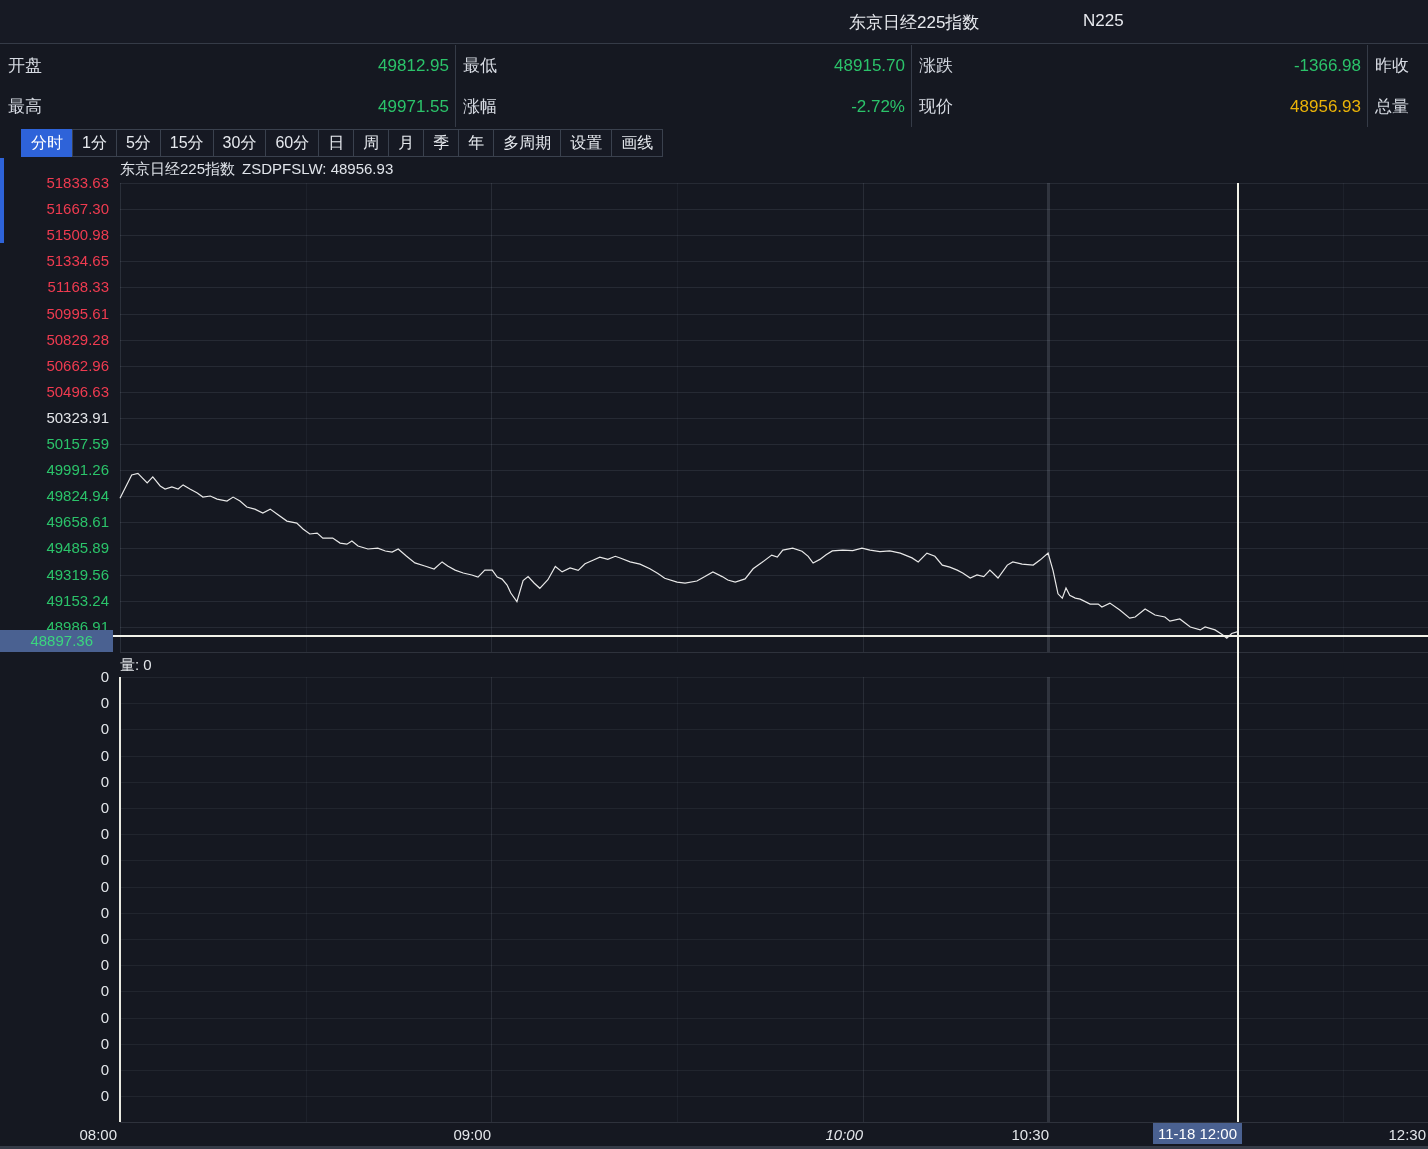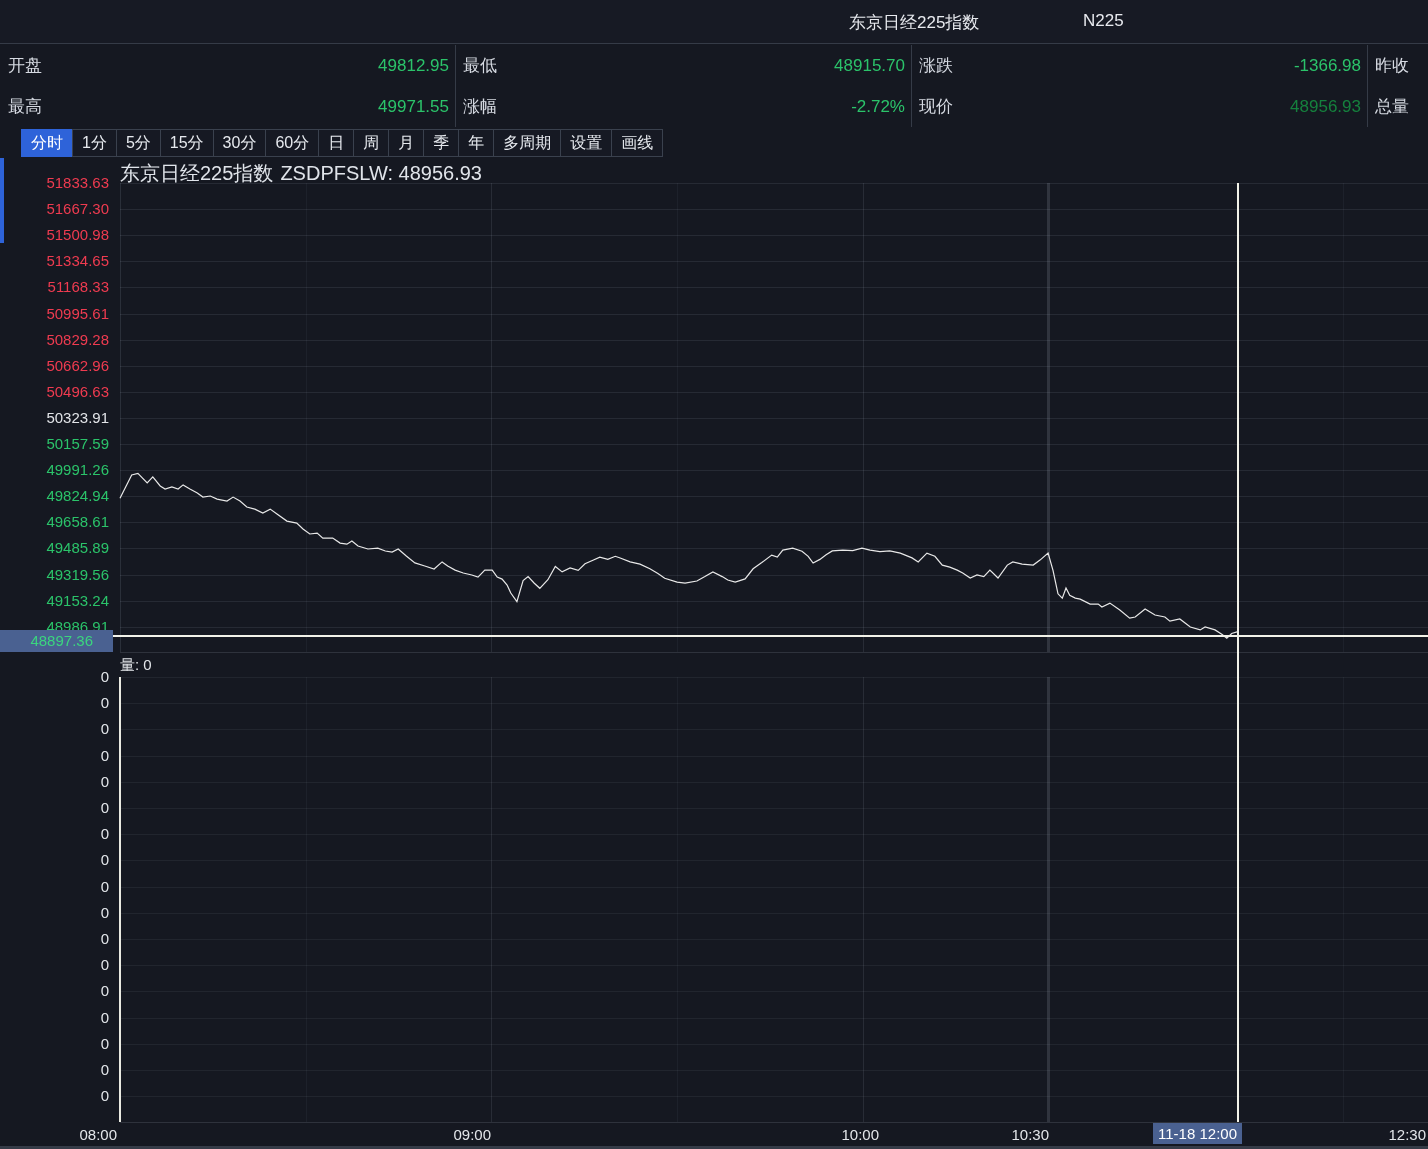--- a/index.html
+++ b/index.html
@@ -13,21 +13,21 @@
           padding:0 6px 0 8px;box-sizing:border-box;font-size:17px;}
   .q-label{color:#d6dae2;}
   .q-value{font-weight:400;}
   .q-div{position:absolute;width:1px;background:#353b47;top:45px;height:82px;}
   
   .tabbar{position:absolute;left:0;top:128px;width:1428px;height:30px;display:flex;align-items:center;padding-left:21px;box-sizing:border-box;}
   .tab{height:26px;line-height:26px;padding:0 9px;font-size:16px;color:#e6e9ee;border:1px solid #3a414e;
        margin-right:-1px;cursor:default;white-space:nowrap;background:#161923;}
   .tab.sel{background:#2e63d9;border-color:#2e63d9;color:#ffffff;}
   
-  .chart-header{position:absolute;left:120px;top:160px;font-size:20px;color:#e0e4ea;white-space:nowrap;}
+  .chart-header{position:absolute;left:120px;top:160px;font-size:15px;color:#e0e4ea;white-space:nowrap;}
   .chart-header span{margin-right:7px;}
   
   .grid-h{position:absolute;height:1px;background:rgba(200,210,230,0.10);}
   .grid-v{position:absolute;width:1px;background:rgba(200,210,230,0.11);}
   .grid-v.minor{background:rgba(200,210,230,0.05);}
   .grid-v.band{width:3px;background:rgba(190,200,220,0.16);}
   .axis-line-v{position:absolute;width:1px;background:rgba(200,210,230,0.12);}
   .ylab{position:absolute;width:109px;text-align:right;font-size:15px;line-height:16px;}
   .vlab{position:absolute;width:109px;text-align:right;font-size:15px;line-height:16px;color:#e3e6ea;}
   .hl-price{position:absolute;left:0;top:630px;width:113px;height:22px;background:#4a6191;color:#3bd57f;
@@ -75,21 +75,21 @@
       <div class="q-cell" style="left: 0px; top: 86px; width: 455px;">
         <span class="q-label">最高</span>
         <span class="q-value" style="color: rgb(43, 195, 106);">49971.55</span>
       </div>
       <div class="q-cell" style="left: 455px; top: 86px; width: 456px;">
         <span class="q-label">涨幅</span>
         <span class="q-value" style="color: rgb(43, 195, 106);">-2.72%</span>
       </div>
       <div class="q-cell" style="left: 911px; top: 86px; width: 456px;">
         <span class="q-label">现价</span>
-        <span class="q-value" style="color: #15803d; text-align: right;">48956.93</span>
+        <span class="q-value" style="color: #eab308; text-align: right;">48956.93</span>
       </div>
       <div class="q-cell" style="left: 1367px; top: 86px; width: 61px;">
         <span class="q-label">总量</span>
         <span class="q-value" style="color: rgb(214, 218, 226);"></span>
       </div>
       <div class="q-div" style="left: 455px;"></div>
       <div class="q-div" style="left: 911px;"></div>
       <div class="q-div" style="left: 1367px;"></div>
     </div>
 
@@ -208,21 +208,21 @@
   <div class="hl-price">48897.36</div>
 
   <div class="vol-header">
     <span>量:</span><span>0</span>
   </div>
   <div class="vol-axis-line"></div>
 
   <div id="timebar">
       <div class="tlab" style="right: 1311px;">08:00</div>
       <div class="tlab" style="right: 937px;">09:00</div>
-      <div class="tlab" style="right: 549px;">10:00</div>
+      <div class="tlab" style="right: 565px; font-style: italic;">10:00</div>
       <div class="tlab" style="right: 379px;">10:30</div>
       <div class="tlab hl" style="right: 186px;">11-18 12:00</div>
       <div class="tlab" style="right: 2px;">12:30</div>
     </div>
 
   <div class="cross-h"></div>
   <div class="cross-v"></div>
 
   <div class="bottom-strip"></div>
   <div class="scroll-accent"></div>

